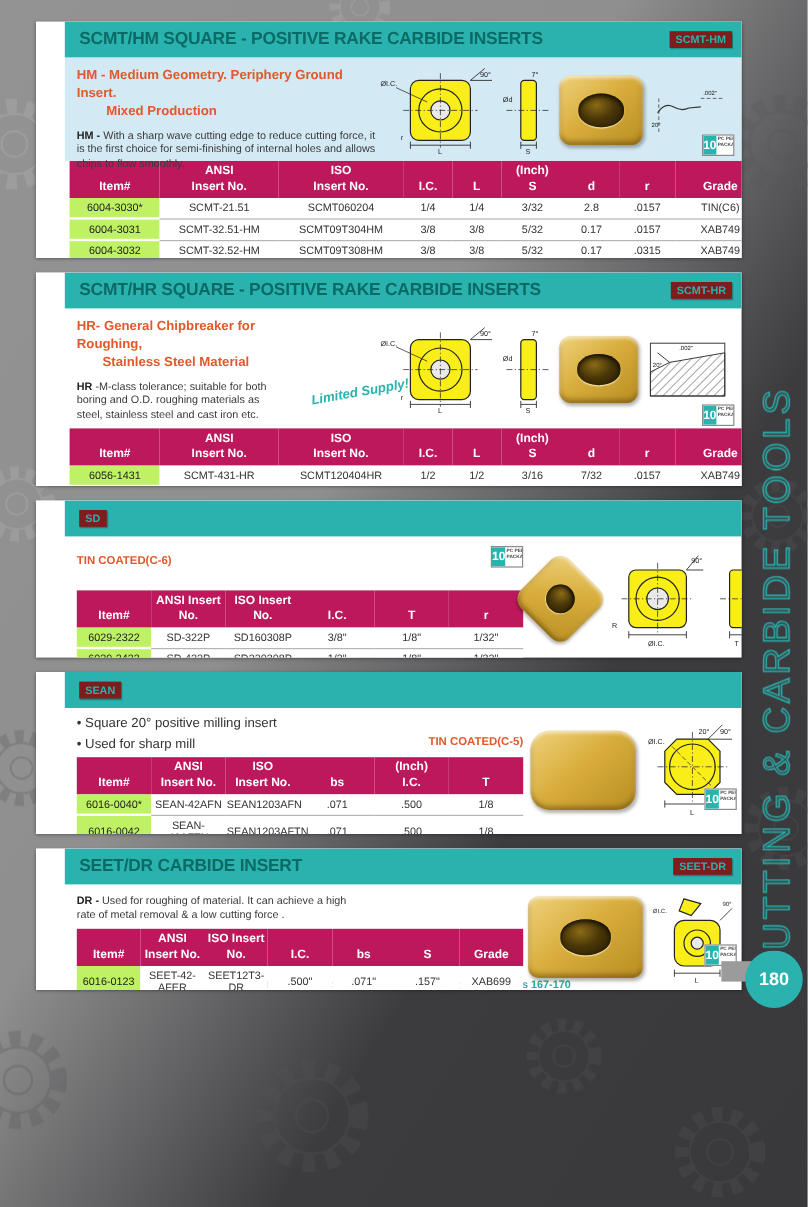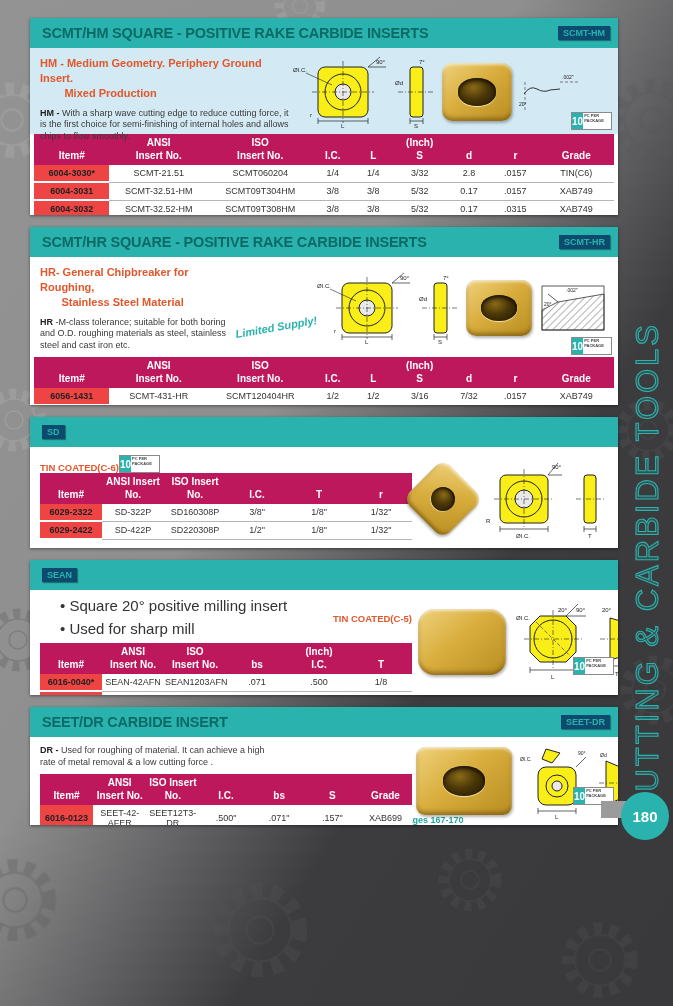--- a/index.html
+++ b/index.html
@@ -4,45 +4,45 @@
 <style>
   * { box-sizing:border-box; margin:0; padding:0; }
   html,body { width:673px; height:1006px; overflow:hidden; }
   body {
     font-family:"Liberation Sans", sans-serif;
     background:linear-gradient(122deg,#939393 0%,#8f8f8f 40%,#636365 54%,#3c3c3f 66%,#39393c 100%);
     position:relative;
   }
   .bg-gears { position:absolute; inset:0; pointer-events:none; }
   .content { position:absolute; top:18px; left:30px; width:588px; }
-  .panel { width:588px; background:#fff; margin-bottom:12px; box-shadow:0 1px 3px rgba(0,0,0,.45); position:relative; overflow:hidden; }
+  .panel { width:588px; background:#fff; margin-bottom:12px; box-shadow:0 1px 3px rgba(0,0,0,.45); position:relative; overflow:hidden;padding-left:24px; }
   .bar { height:30px; background:#2ab3ae; display:flex; align-items:center; justify-content:space-between; padding:0 8px 0 12px; }
   .bar h2 { font-size:14.5px; font-weight:bold; color:#0c6a66; letter-spacing:-0.2px; text-transform:uppercase; }
-  .badge { background:#0c4a6e; color:#2ab3ae; font-size:9px; font-weight:bold; padding:2px 5px; box-shadow:1px 1px 1px rgba(0,0,0,.35); white-space:nowrap; }
+  .badge { background:#7f1d1d; color:#2ab3ae; font-size:9px; font-weight:bold; padding:2px 5px; box-shadow:1px 1px 1px rgba(0,0,0,.35); white-space:nowrap; }
   .body { position:relative; display:flex; padding:8px 10px 6px; }
   .body.blue { background:#d3e9f4; }
   .orange-h { color:#e2572b; font-weight:bold; font-size:11px; white-space:pre-wrap; line-height:1.35; margin-bottom:7px; }
   .desc { font-size:9px; color:#3a3a3a; line-height:1.3; }
   .desc b { color:#222; }
   .coating { color:#e2572b; font-weight:bold; font-size:9.5px; }
-  .bullets { list-style:none; font-size:15px; color:#333; line-height:1.5;margin-left:20px; }
+  .bullets { list-style:none; font-size:11px; color:#333; line-height:1.5; }
   .bullets li::before { content:"• "; }
   table { border-collapse:collapse; font-size:9px; table-layout:fixed; }
   thead th { background:#be185d; color:#fff; font-weight:bold; font-size:10px; white-space:pre-line; line-height:1.25; padding:3px 1px; text-align:center; vertical-align:bottom; }
   tbody td { text-align:center; padding:3px 1px; border-bottom:1px solid #b5b5b5; color:#333; background:#fff; }
-  tbody td.c0 { background:#ef4444; font-weight:bold; color:#222; border-bottom:2px solid #fff; }
+  tbody td.c0 { background:#bef264; font-weight:normal; color:#222; border-bottom:2px solid #fff; }
   .t-full { width:580px; margin:0 4px; }
   .t-full th:nth-child(1){width:13%} .t-full th:nth-child(2){width:17%} .t-full th:nth-child(3){width:18%}
   .t-full th:nth-child(4){width:7%} .t-full th:nth-child(5){width:7%} .t-full th:nth-child(6){width:9%}
   .t-full th:nth-child(7){width:8%} .t-full th:nth-child(8){width:8%} .t-full th:nth-child(9){width:13%}
   .t-half { width:372px; }
   .diag-row { display:flex; align-items:center; gap:6px; }
   .photo { position:relative; background:linear-gradient(140deg,#efd27c 0%,#d9ae3e 45%,#b98e22 100%); box-shadow:inset 0 2px 3px rgba(255,255,255,.6), inset 0 -3px 4px rgba(90,60,0,.5), 1px 2px 3px rgba(0,0,0,.3); }
   .hole { position:absolute; left:50%; top:50%; transform:translate(-50%,-50%); background:radial-gradient(ellipse at 40% 35%, #8a6a16 0%, #4a3708 45%, #241a03 100%); box-shadow:inset 0 2px 4px rgba(0,0,0,.8), 0 1px 1px rgba(255,248,200,.8); }
-  .pc10 { width:41px; height:18px; background:#fff; border:1px solid #8a8a8a; display:flex; overflow:hidden; }
+  .pc10 { width:27px; height:18px; background:#fff; border:1px solid #8a8a8a; display:flex; overflow:hidden; }
   .pc10 .num { background:#2ab3ae; color:#fff; font-size:10px; font-weight:bold; width:14px; display:flex; align-items:center; justify-content:center; }
   .pc10 .txt { font-size:4px; font-weight:bold; color:#444; line-height:1.15; padding:1px 0 0 1px; }
   .limited-note { position:absolute; left:205px; top:64px; color:#2ab3ae; font-weight:bold; font-style:italic; font-size:11px; transform:rotate(-10deg); }
   .footer-note { text-align:center; color:#24a7a1; font-weight:bold; font-size:9px; padding:4px 0 6px; }
   .side-title { position:absolute; right:7px; top:292px; height:525px; writing-mode:vertical-rl; transform:rotate(180deg); font-size:31px; letter-spacing:3px; color:rgba(42,179,174,.18); -webkit-text-stroke:1.1px #2ab3ae; text-transform:uppercase; white-space:nowrap; }
   .page-tab { position:absolute; right:42px; top:801px; width:30px; height:17px; background:#9b9b9b; }
   .page-num { position:absolute; right:4px; top:792px; width:48px; height:48px; border-radius:50%; background:#2ab3ae; color:#fff; font-size:15px; font-weight:bold; display:flex; align-items:center; justify-content:center; }
   svg text { font-family:"Liberation Sans",sans-serif; fill:#222; }
   .dl { font-size:6px; }
   .dl2 { font-size:5px; }
@@ -286,21 +286,21 @@
         </tbody>
       </table>
   </section>
 
   <section class="panel" style="height:131px">
     <div class="bar">
       <span class="badge">SD</span>
     </div>
     <div class="body" style="height:101px">
       <div style="width:385px">
-        <div style="display:flex;align-items:flex-end;margin-bottom:0;width:372px">
+        <div style="display:flex;justify-content:space-between;align-items:flex-end;margin-bottom:19px;width:372px">
           <span class="coating">TIN COATED(C-6)</span>
           <span class="pc10">
             <span class="num">10</span>
             <span class="txt">PC PER PACKAGE</span>
           </span>
         </div>
         <table class="t-half">
             <thead>
               <tr>
                 <th>Item#</th>

